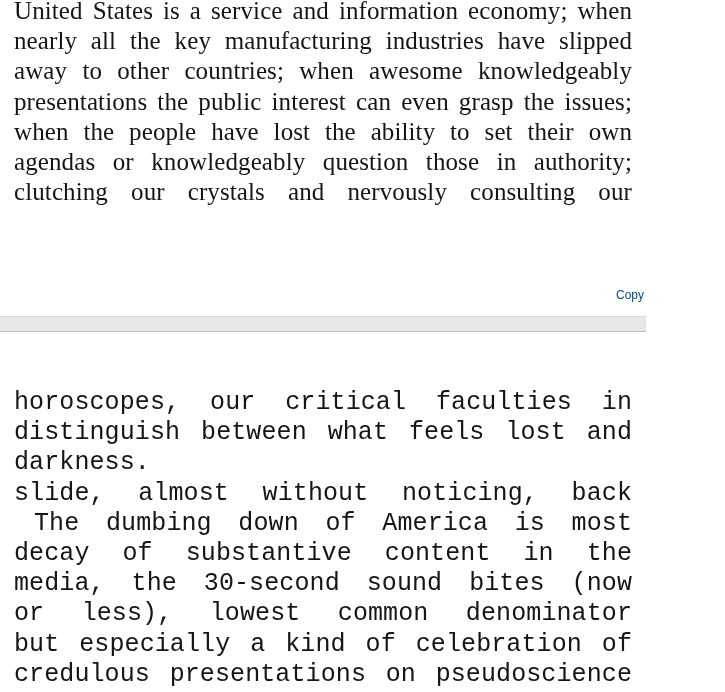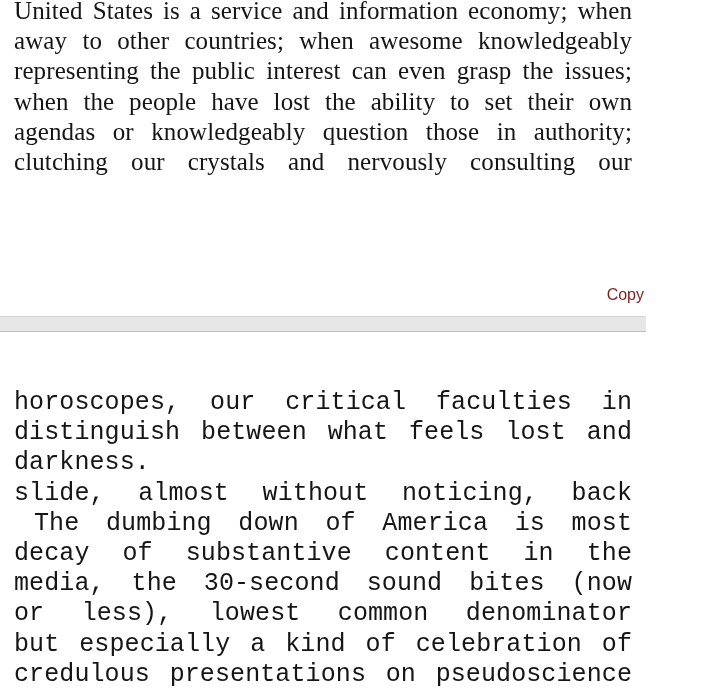--- a/index.html
+++ b/index.html
@@ -38,45 +38,46 @@
     text-align-last: left;
   }
   .line.para-indent {
     text-indent: 20px;
   }
   #copy-label {
     position: absolute;
     top: 288px;
     right: 2px;
     font-family: "Liberation Sans", sans-serif;
-    font-size: 16px;
+    font-size: 12px;
     line-height: 14px;
-    color: #7f1d1d;
+    color: #0c4a6e;
     cursor: pointer;
   }
   #page-separator {
     position: absolute;
     top: 316px;
     left: 0;
     right: 0;
     height: 14px;
     background: #e7e7e7;
     border-top: 1px solid #d6d6d6;
     border-bottom: 1px solid #bfbfbf;
   }
 </style>
 </head>
 <body>
 
 <div id="screen">
 
   <div id="page-top" class="page-block">
     <div class="line">United States is a service and information economy; when</div>
+    <div class="line">nearly all the key manufacturing industries have slipped</div>
     <div class="line">away to other countries; when awesome knowledgeably</div>
-    <div class="line">representing the public interest can even grasp the issues;</div>
+    <div class="line">presentations the public interest can even grasp the issues;</div>
     <div class="line">when the people have lost the ability to set their own</div>
     <div class="line">agendas or knowledgeably question those in authority; when,</div>
     <div class="line">clutching our crystals and nervously consulting our</div>
   </div>
 
   <div id="copy-label">Copy</div>
 
   <div id="page-separator"></div>
 
   <div id="page-bottom" class="page-block">

